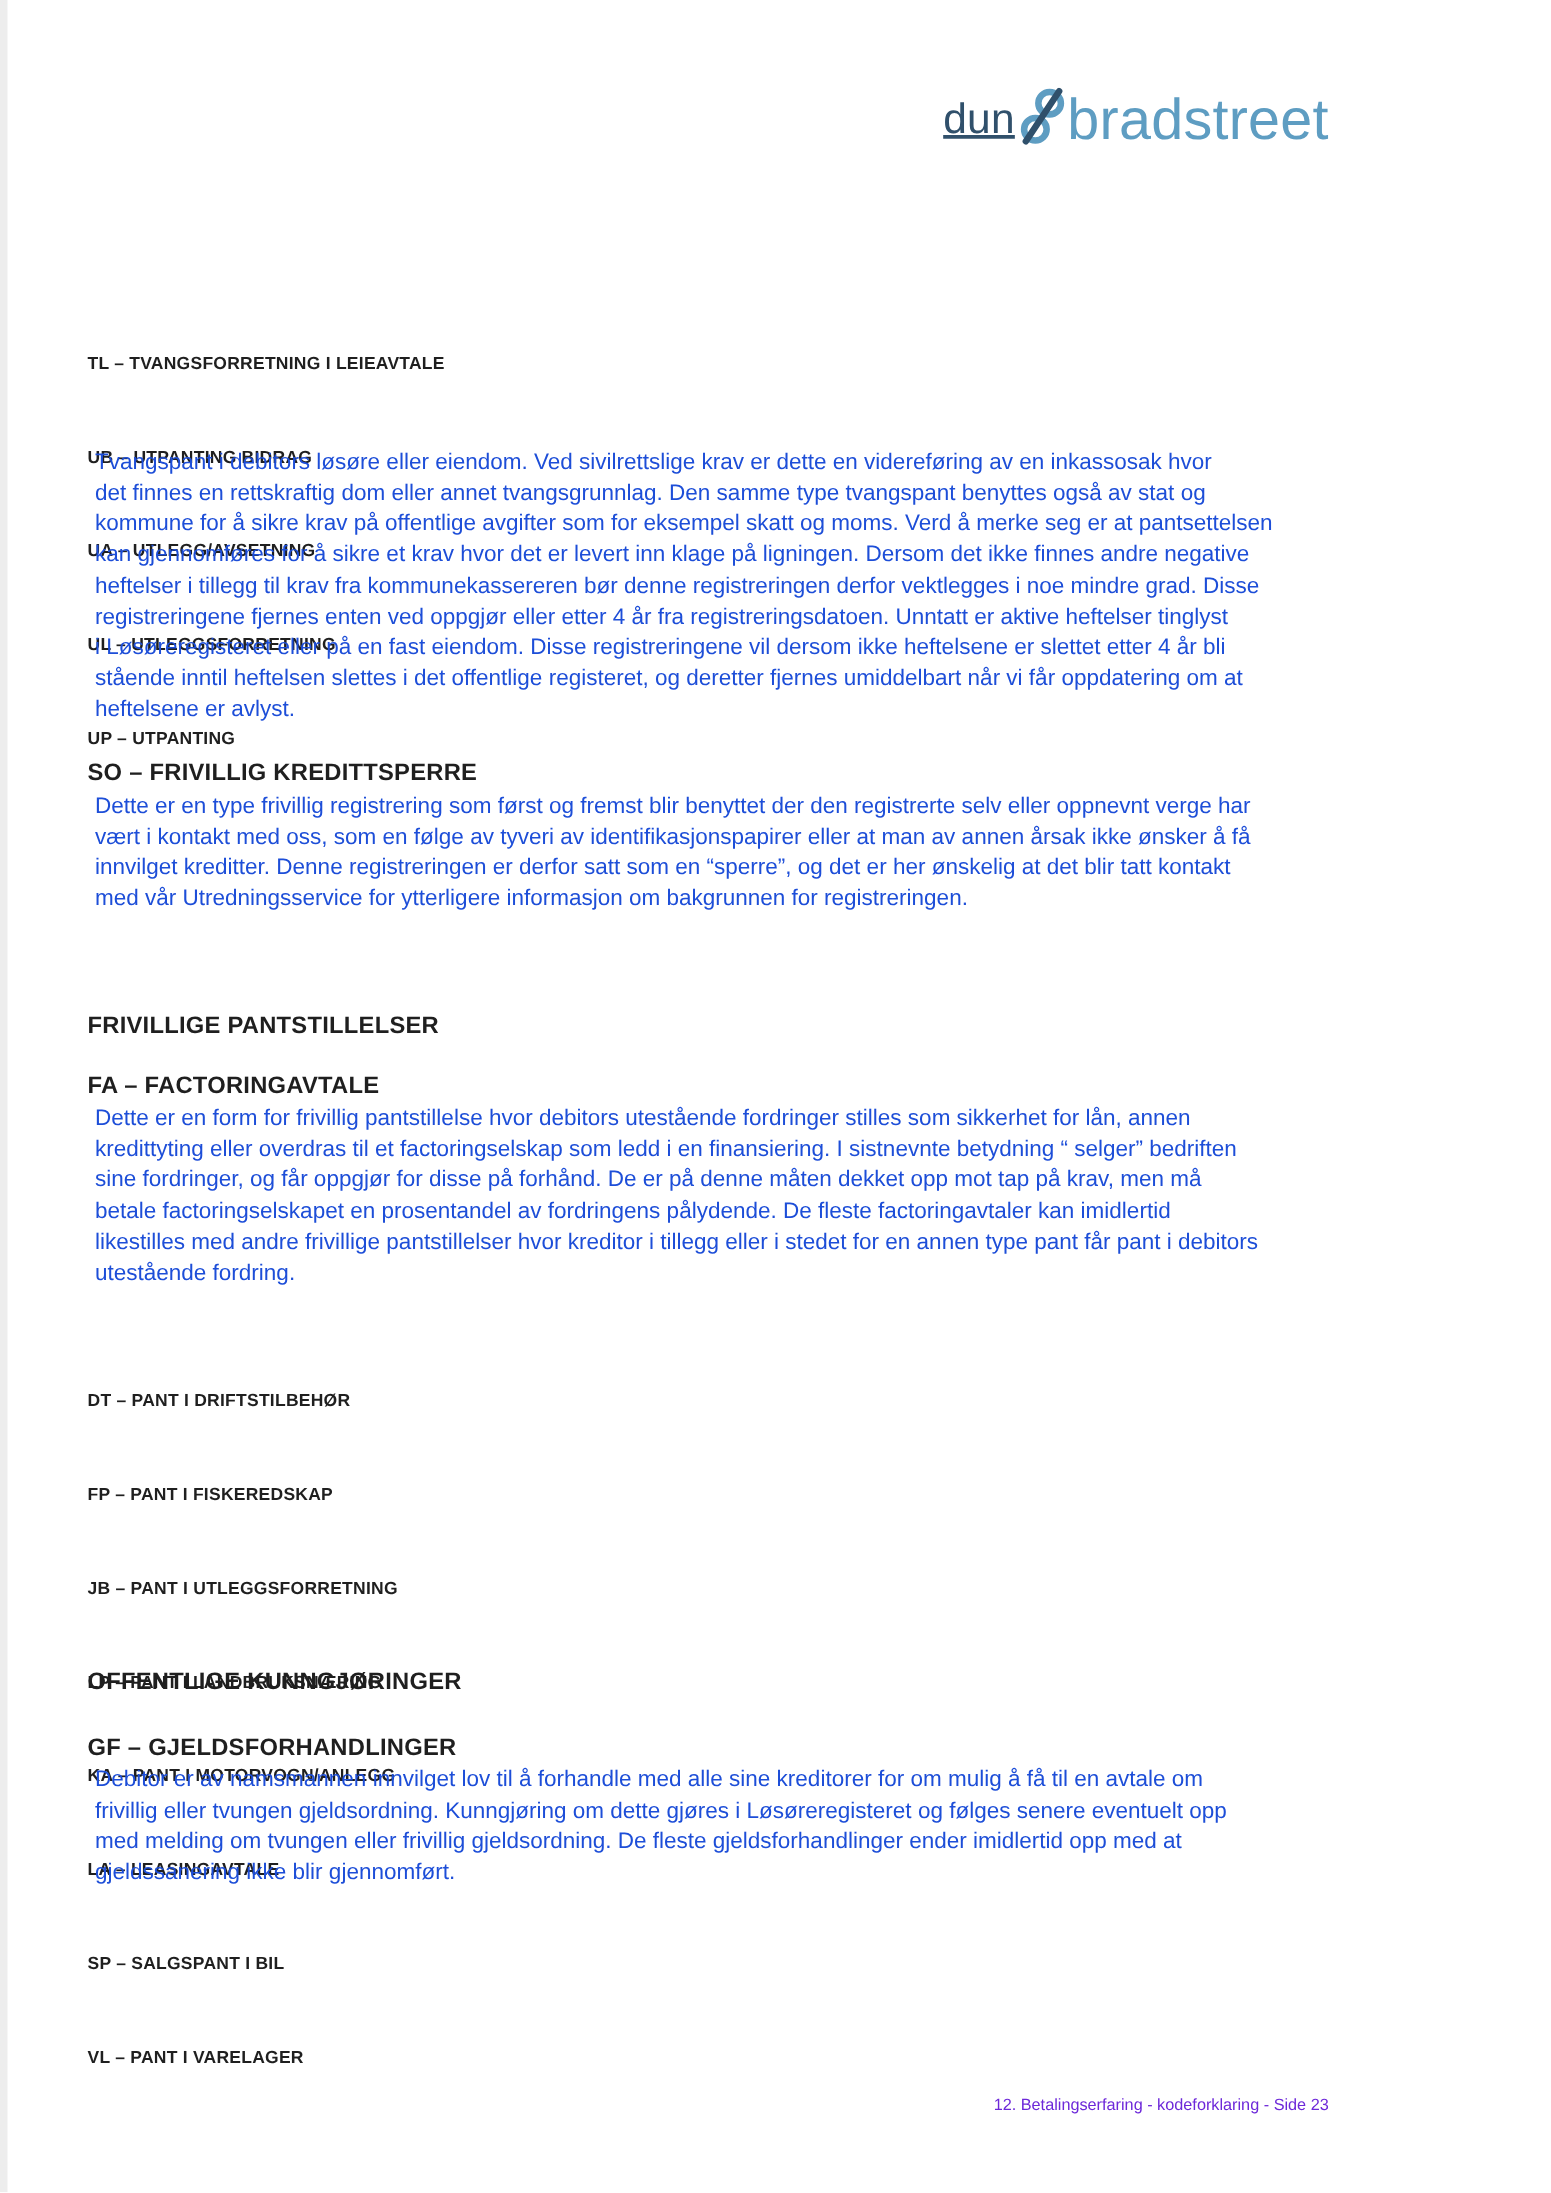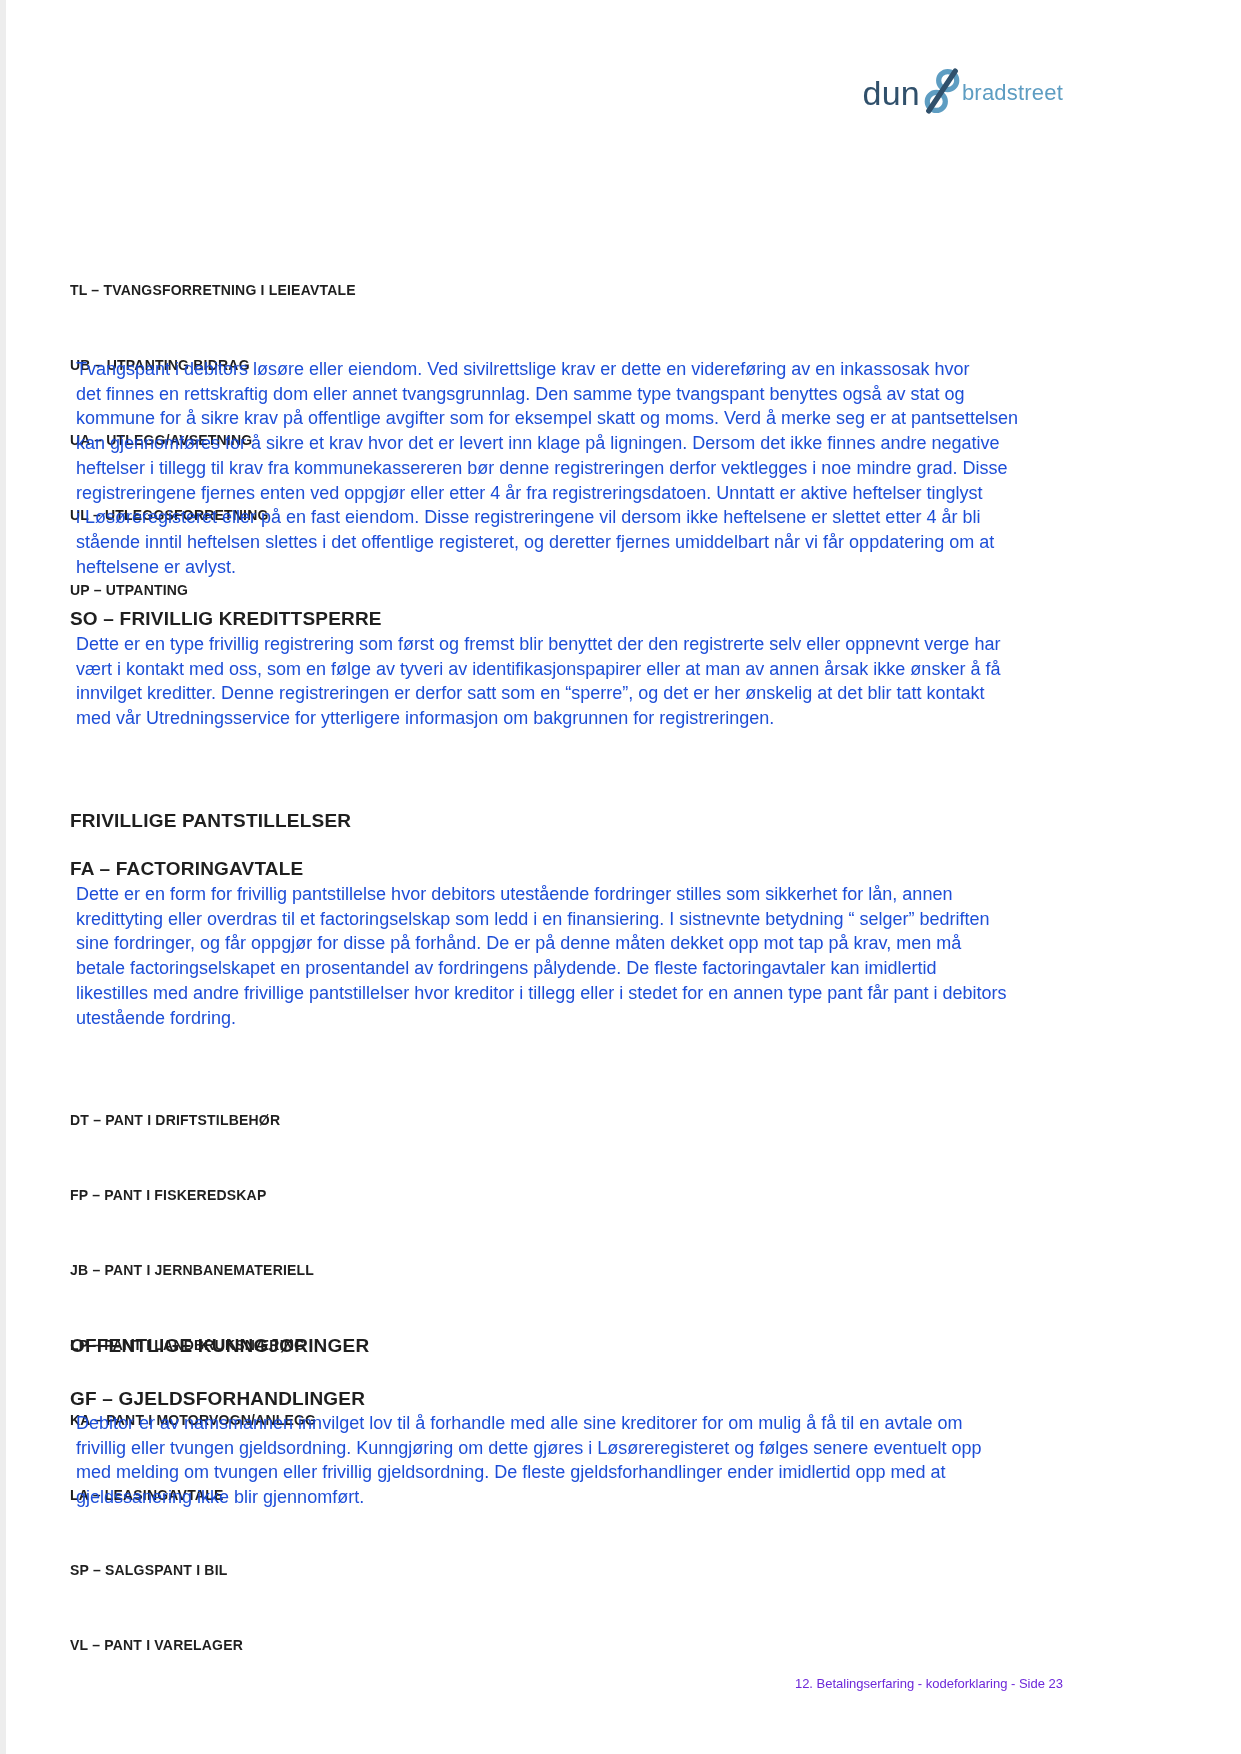--- a/index.html
+++ b/index.html
@@ -18,22 +18,22 @@
   }
   
   .logo {
     position: absolute;
     top: 68px;
     right: 178px;
     display: flex;
     align-items: center;
     white-space: nowrap;
   }
-  .logo .word-dark  { font-size: 34px; letter-spacing: 0.2px; color: #30506B; }
-  .logo .word-light { font-size: 22px; letter-spacing: 0.2px; color: #5E9DC2; }
+  .logo .word-dark  { font-size: 34px; letter-spacing: 0.2px; color: #30506B; text-decoration: underline; }
+  .logo .word-light { font-size: 46px; letter-spacing: 0.2px; color: #5E9DC2; }
   .logo svg { margin: 0 1px 4px 3px; display: block; }
   
   .codes {
     position: absolute; left: 70px;
     font-weight: bold; font-size: 14px; line-height: 25px;
     color: #1f1f1f; letter-spacing: 0.2px; white-space: pre;
   }
   .sec-h {
     position: absolute; left: 70px;
     font-weight: bold; font-size: 19px; line-height: 25px;
@@ -96,21 +96,21 @@
   <div class="para" style="top:882px">Dette er en form for frivillig pantstillelse hvor debitors utestående fordringer stilles som sikkerhet for lån, annen
 kredittyting eller overdras til et factoringselskap som ledd i en finansiering. I sistnevnte betydning “ selger” bedriften
 sine fordringer, og får oppgjør for disse på forhånd. De er på denne måten dekket opp mot tap på krav, men må
 betale factoringselskapet en prosentandel av fordringens pålydende. De fleste factoringavtaler kan imidlertid
 likestilles med andre frivillige pantstillelser hvor kreditor i tillegg eller i stedet for en annen type pant får pant i debitors
 utestående fordring.</div>
 
   <div class="codes" style="top:1058px">
     <div>DT – PANT I DRIFTSTILBEHØR</div>
     <div>FP – PANT I FISKEREDSKAP</div>
-    <div>JB – PANT I JERNBANEMATERIELL</div>
+    <div>JB – PANT I UTLEGGSFORRETNING</div>
     <div>LP – PANT I LANDBRUKSNÆRING</div>
     <div>KA – PANT I MOTORVOGN/ANLEGG</div>
     <div>LA – LEASINGAVTALE</div>
     <div>SP – SALGSPANT I BIL</div>
     <div>VL – PANT I VARELAGER</div>
   </div>
 
 
   <div class="sec-h" style="top:1333px">OFFENTLIGE KUNNGJØRINGER</div>
 

